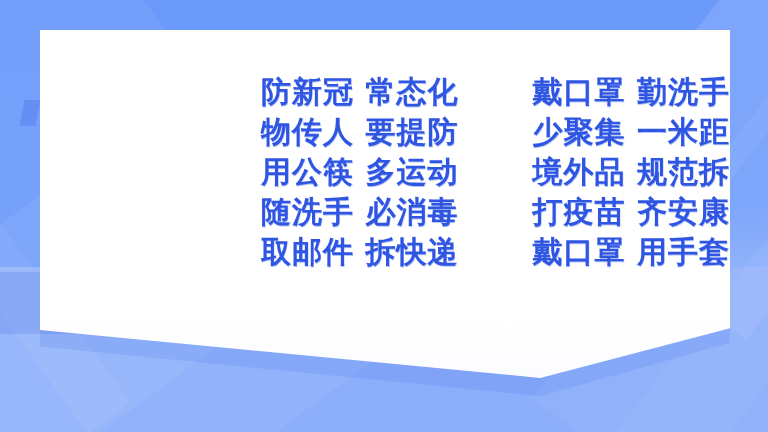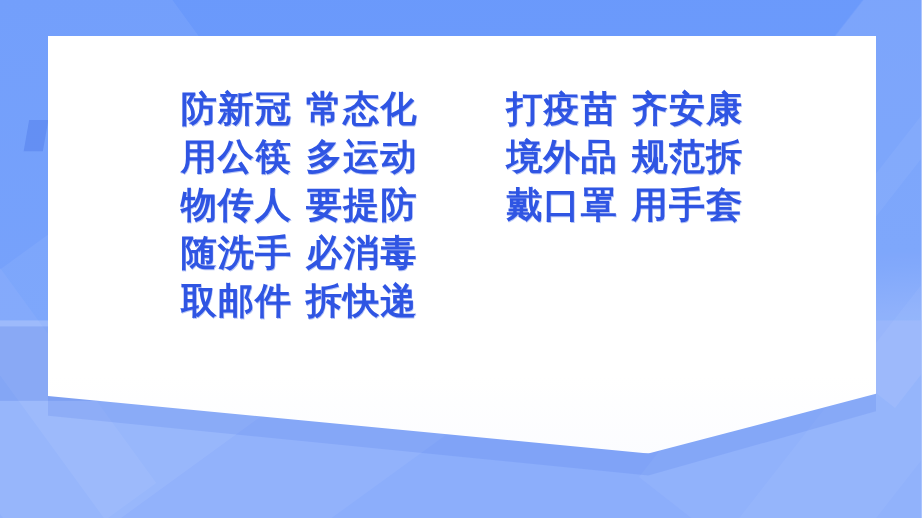--- a/index.html
+++ b/index.html
@@ -113,21 +113,21 @@
   }
 
   
   .slogan-area {
     position: absolute;
     left: 40px;
     top: 30px;
     width: 690px;
     height: 355px;
     display: flex;
-    justify-content: center;
+    justify-content: flex-end;
     align-items: flex-start;
     padding-top: 42px;
     box-sizing: border-box;
   }
   .columns {
     display: flex;
     gap: 74px;
   }
   .col {
     display: flex;
@@ -164,28 +164,30 @@
   <div class="bg-shape left-slab"></div>
 
   <div class="card-shadow"></div>
   <div class="card"></div>
 
   <div class="slogan-area">
     <div class="columns">
 
       <div class="col">
         <div class="line">防新冠 常态化</div>
+        <div class="line">物传人 要提防</div>
         <div class="line">用公筷 多运动</div>
-        <div class="line">物传人 要提防</div>
         <div class="line">随洗手 必消毒</div>
         <div class="line">取邮件 拆快递</div>
       </div>
 
       <div class="col">
+        <div class="line">戴口罩 勤洗手</div>
+        <div class="line">少聚集 一米距</div>
+        <div class="line">境外品 规范拆</div>
         <div class="line">打疫苗 齐安康</div>
-        <div class="line">境外品 规范拆</div>
         <div class="line">戴口罩 用手套</div>
       </div>
 
     </div>
   </div>
 
 </div>
 
 </body></html>

